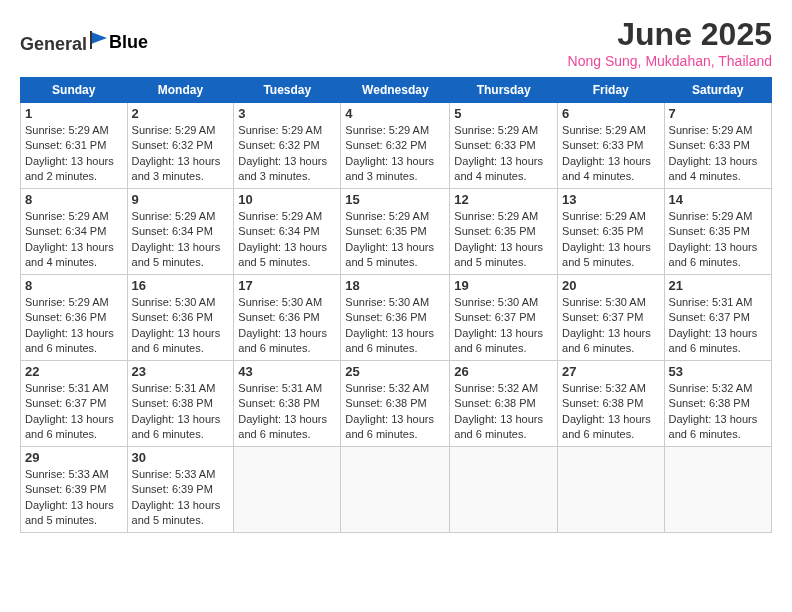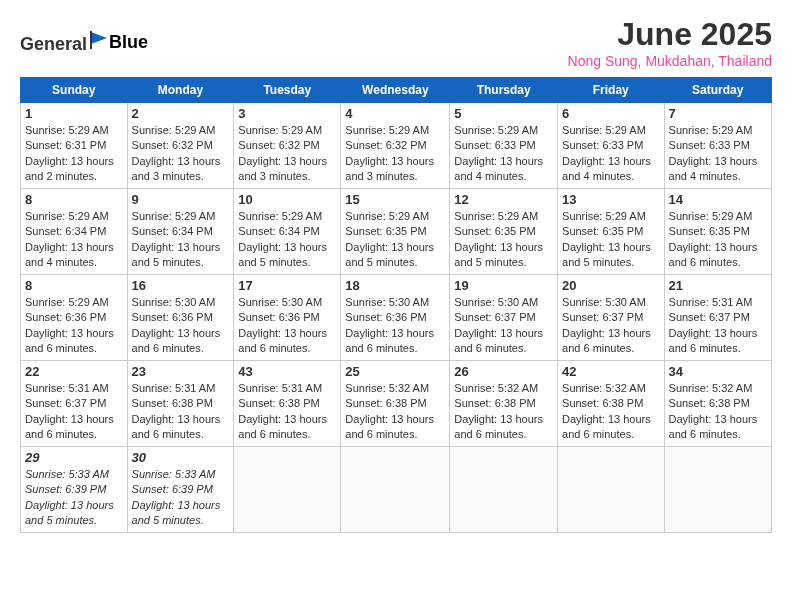--- a/index.html
+++ b/index.html
@@ -86,21 +86,20 @@
     .day-info {
       font-size: 11px;
       color: #333;
       line-height: 1.4;
     }
     .empty-cell {
       background: #f9f9f9;
     }
     tr:last-child td {
       height: 74px;
-      font-style: italic;
     }
   </style>
 </head>
 <body>
 
 <div class="page">
   <div class="header">
     <div class="logo">
       <span>
         <span class="logo-text-general">General</span><svg class="logo-icon" viewBox="0 0 20 20">
@@ -238,25 +237,25 @@
         </td>
         <td>
           <span class="day-num">25</span>
           <span class="day-info">Sunrise: 5:32 AM<br>Sunset: 6:38 PM<br>Daylight: 13 hours<br>and 6 minutes.</span>
         </td>
         <td>
           <span class="day-num">26</span>
           <span class="day-info">Sunrise: 5:32 AM<br>Sunset: 6:38 PM<br>Daylight: 13 hours<br>and 6 minutes.</span>
         </td>
         <td>
-          <span class="day-num">42</span>
-          <span class="day-info">Sunrise: 5:32 AM<br>Sunset: 6:38 PM<br>Daylight: 13 hours<br>and 6 minutes.</span>
-        </td>
-        <td>
-          <span class="day-num">34</span>
+          <span class="day-num">27</span>
+          <span class="day-info">Sunrise: 5:32 AM<br>Sunset: 6:38 PM<br>Daylight: 13 hours<br>and 6 minutes.</span>
+        </td>
+        <td>
+          <span class="day-num">53</span>
           <span class="day-info">Sunrise: 5:32 AM<br>Sunset: 6:38 PM<br>Daylight: 13 hours<br>and 6 minutes.</span>
         </td>
       </tr>
 
       <tr>
         <td>
           <span class="day-num">29</span>
           <span class="day-info">Sunrise: 5:33 AM<br>Sunset: 6:39 PM<br>Daylight: 13 hours<br>and 5 minutes.</span>
         </td>
         <td>

